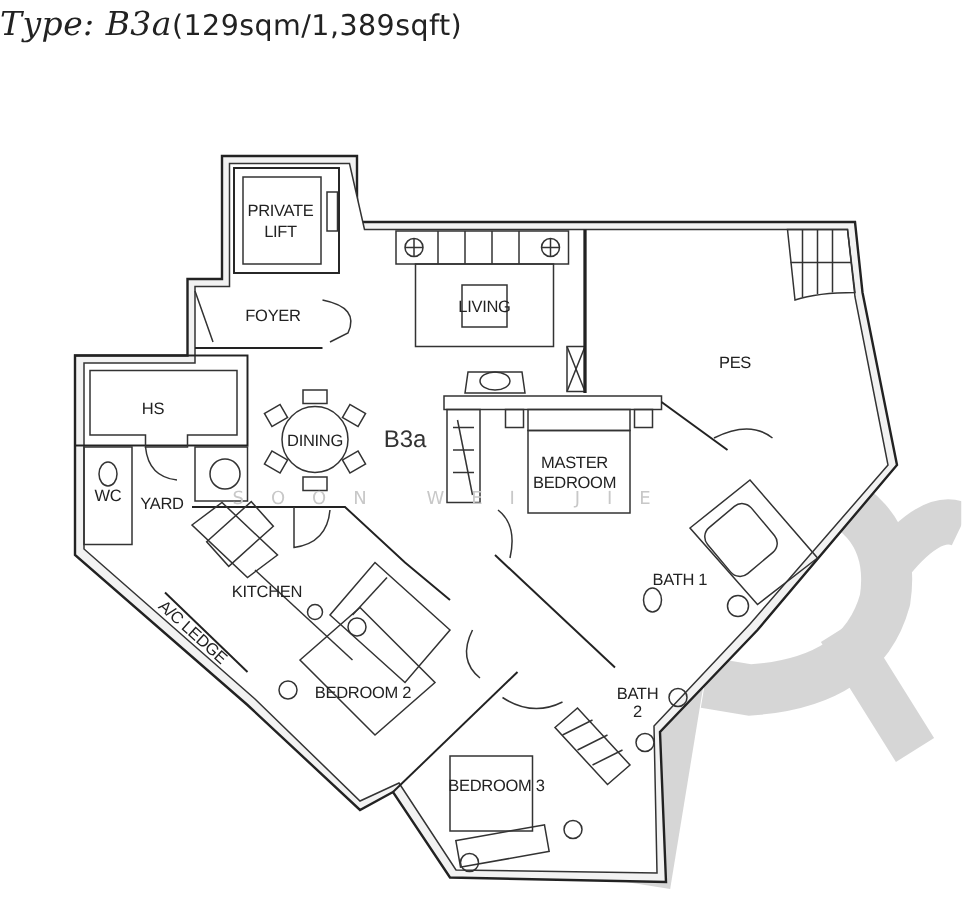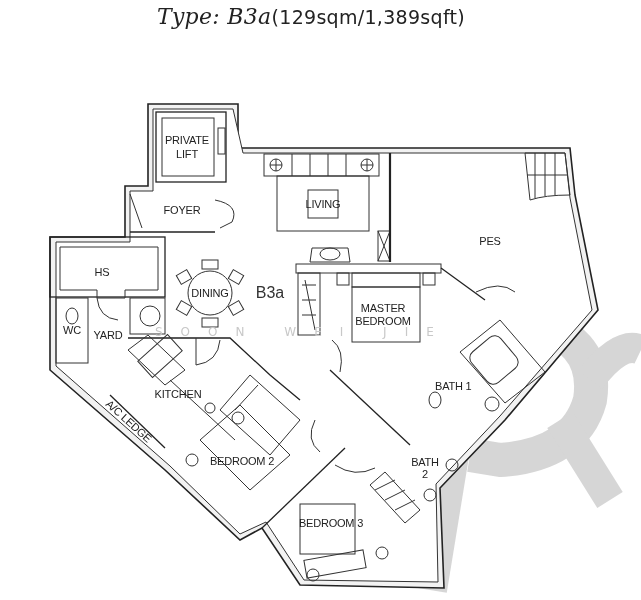--- a/index.html
+++ b/index.html
@@ -1,17 +1,17 @@
 <!DOCTYPE html>
 <html><head>
 <meta charset="utf-8">
 <style>
   html, body { margin: 0; padding: 0; background: #ffffff; }
   body { width: 641px; height: 600px; position: relative; overflow: hidden; font-family: "DejaVu Sans", sans-serif; }
-  .title { position: absolute; left: 0; top: 4px; width: 622px; text-align: center; font-family: "DejaVu Serif", serif; font-size: 22px; color: #222; letter-spacing: 0.3px; }
+  .title { position: absolute; left: 0; top: 4px; width: 622px; text-align: left; font-family: "DejaVu Serif", serif; font-size: 22px; color: #222; letter-spacing: 0.3px; }
   .title .type { font-style: italic; }
   .title .sz { font-family: "DejaVu Sans", sans-serif; font-size: 19px; }
   svg { position: absolute; left: 0; top: 0; }
   .lbl { font-family: "Liberation Sans", sans-serif; font-size: 11px; fill: #222; letter-spacing: -0.2px; }
   .big { font-family: "Liberation Sans", sans-serif; font-size: 16px; fill: #333; }
   .wm { font-family: "DejaVu Sans", sans-serif; font-size: 12px; fill: #c8c8c8; letter-spacing: 18px; }
   .wall { fill: #f2f2f2; stroke: #222; stroke-width: 1.6; }
   .ln { fill: none; stroke: #222; stroke-width: 1.3; }
   .thin { fill: none; stroke: #333; stroke-width: 1; }
   .furn { fill: #fff; stroke: #333; stroke-width: 1; }

